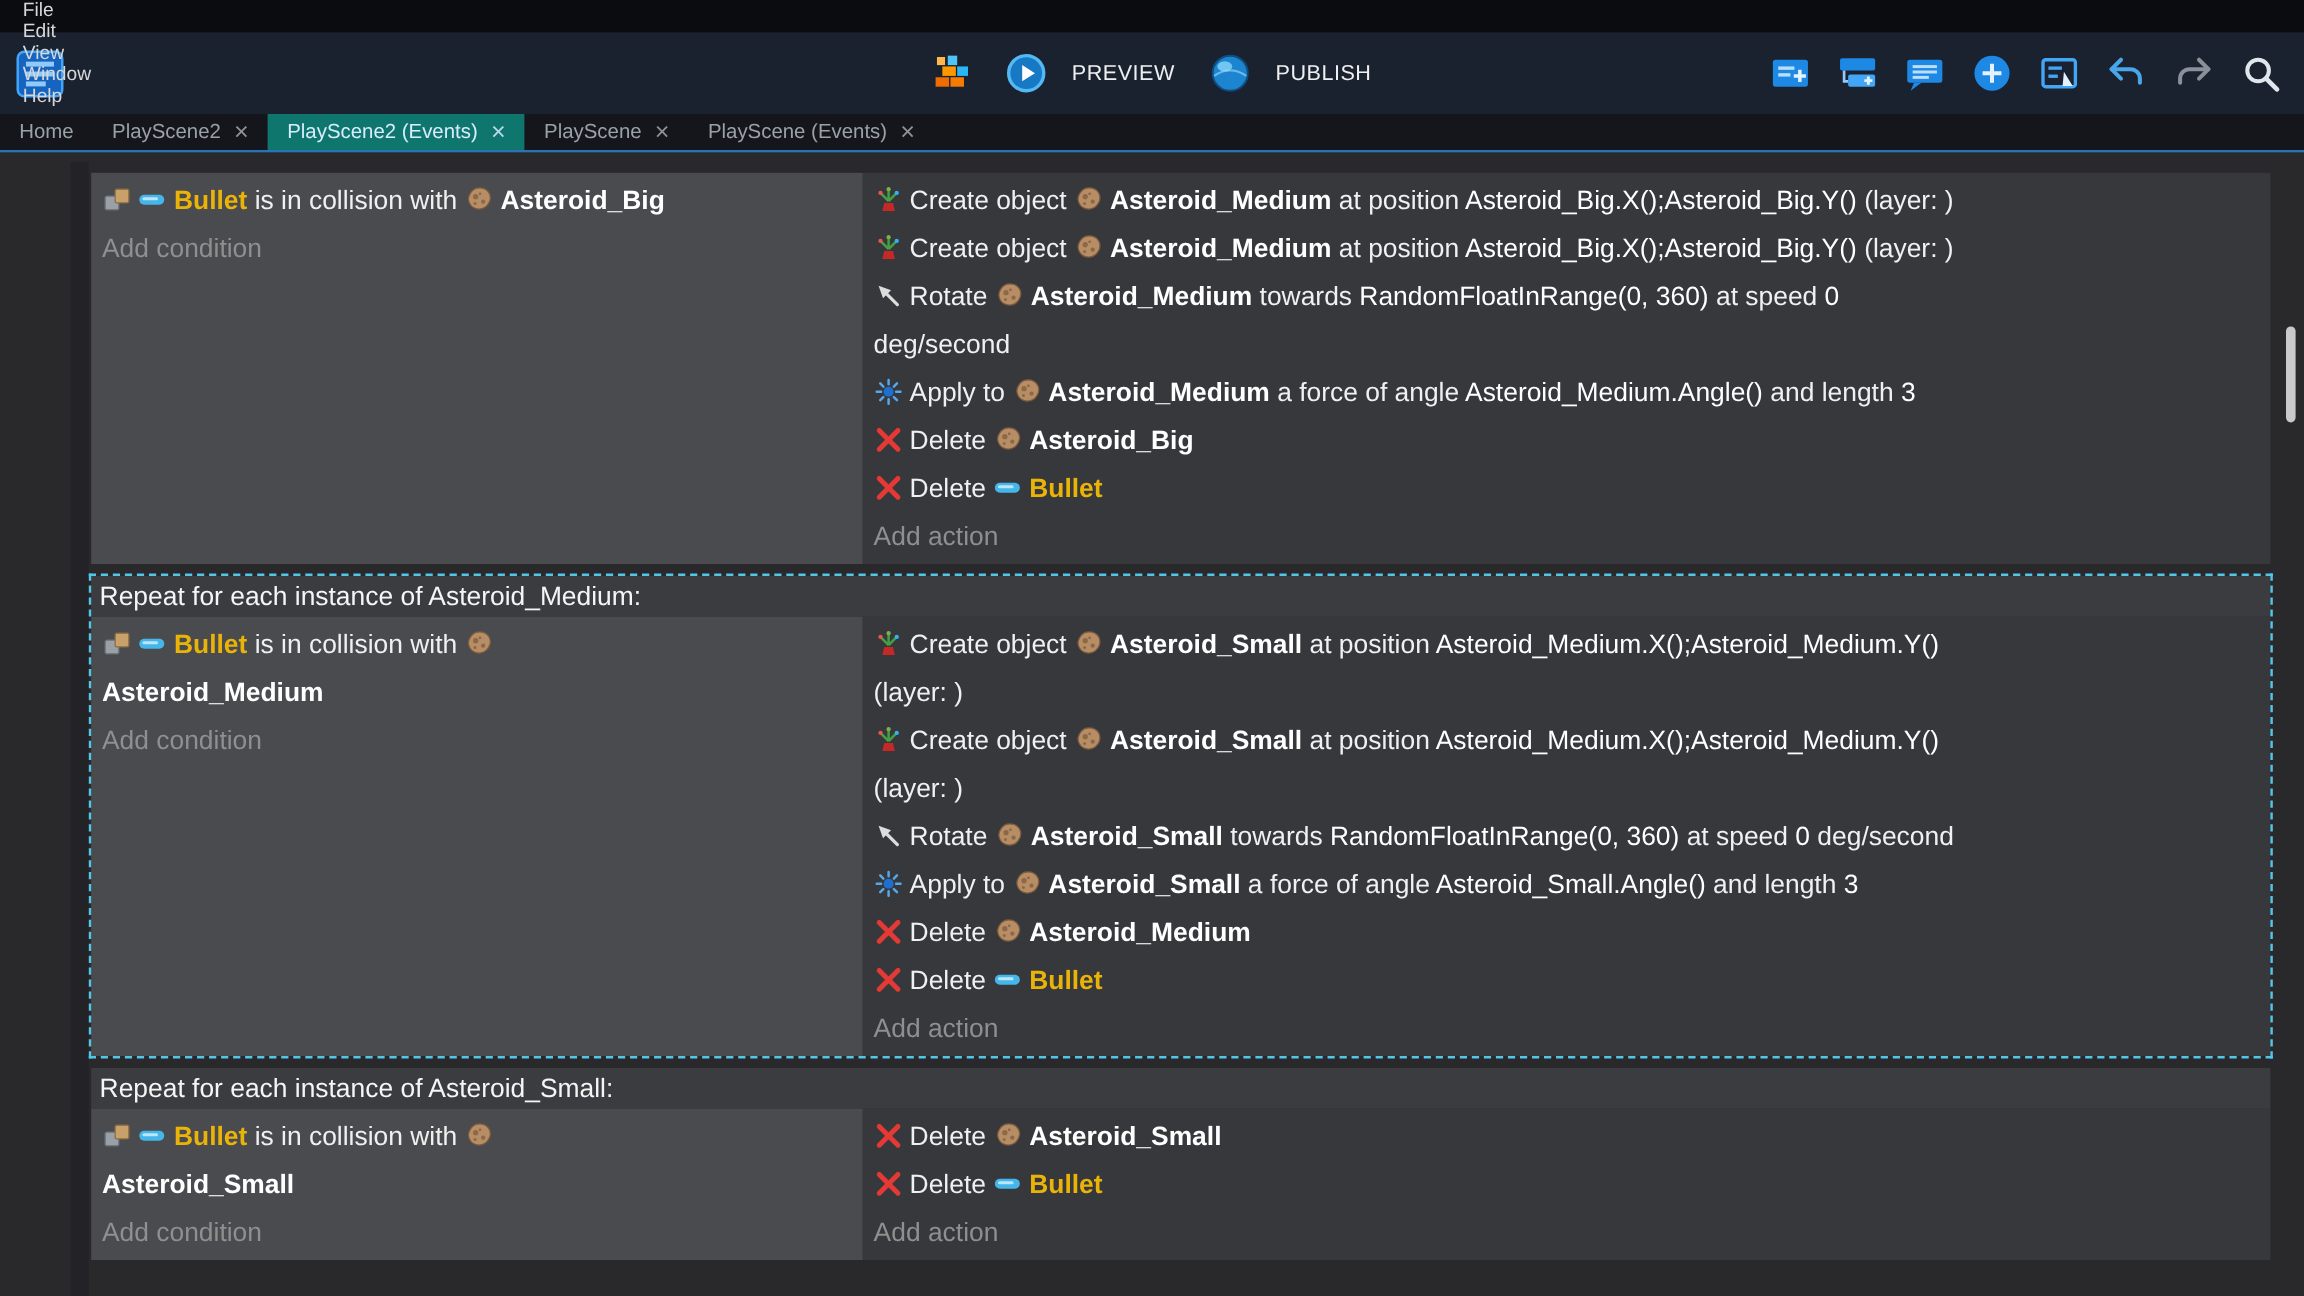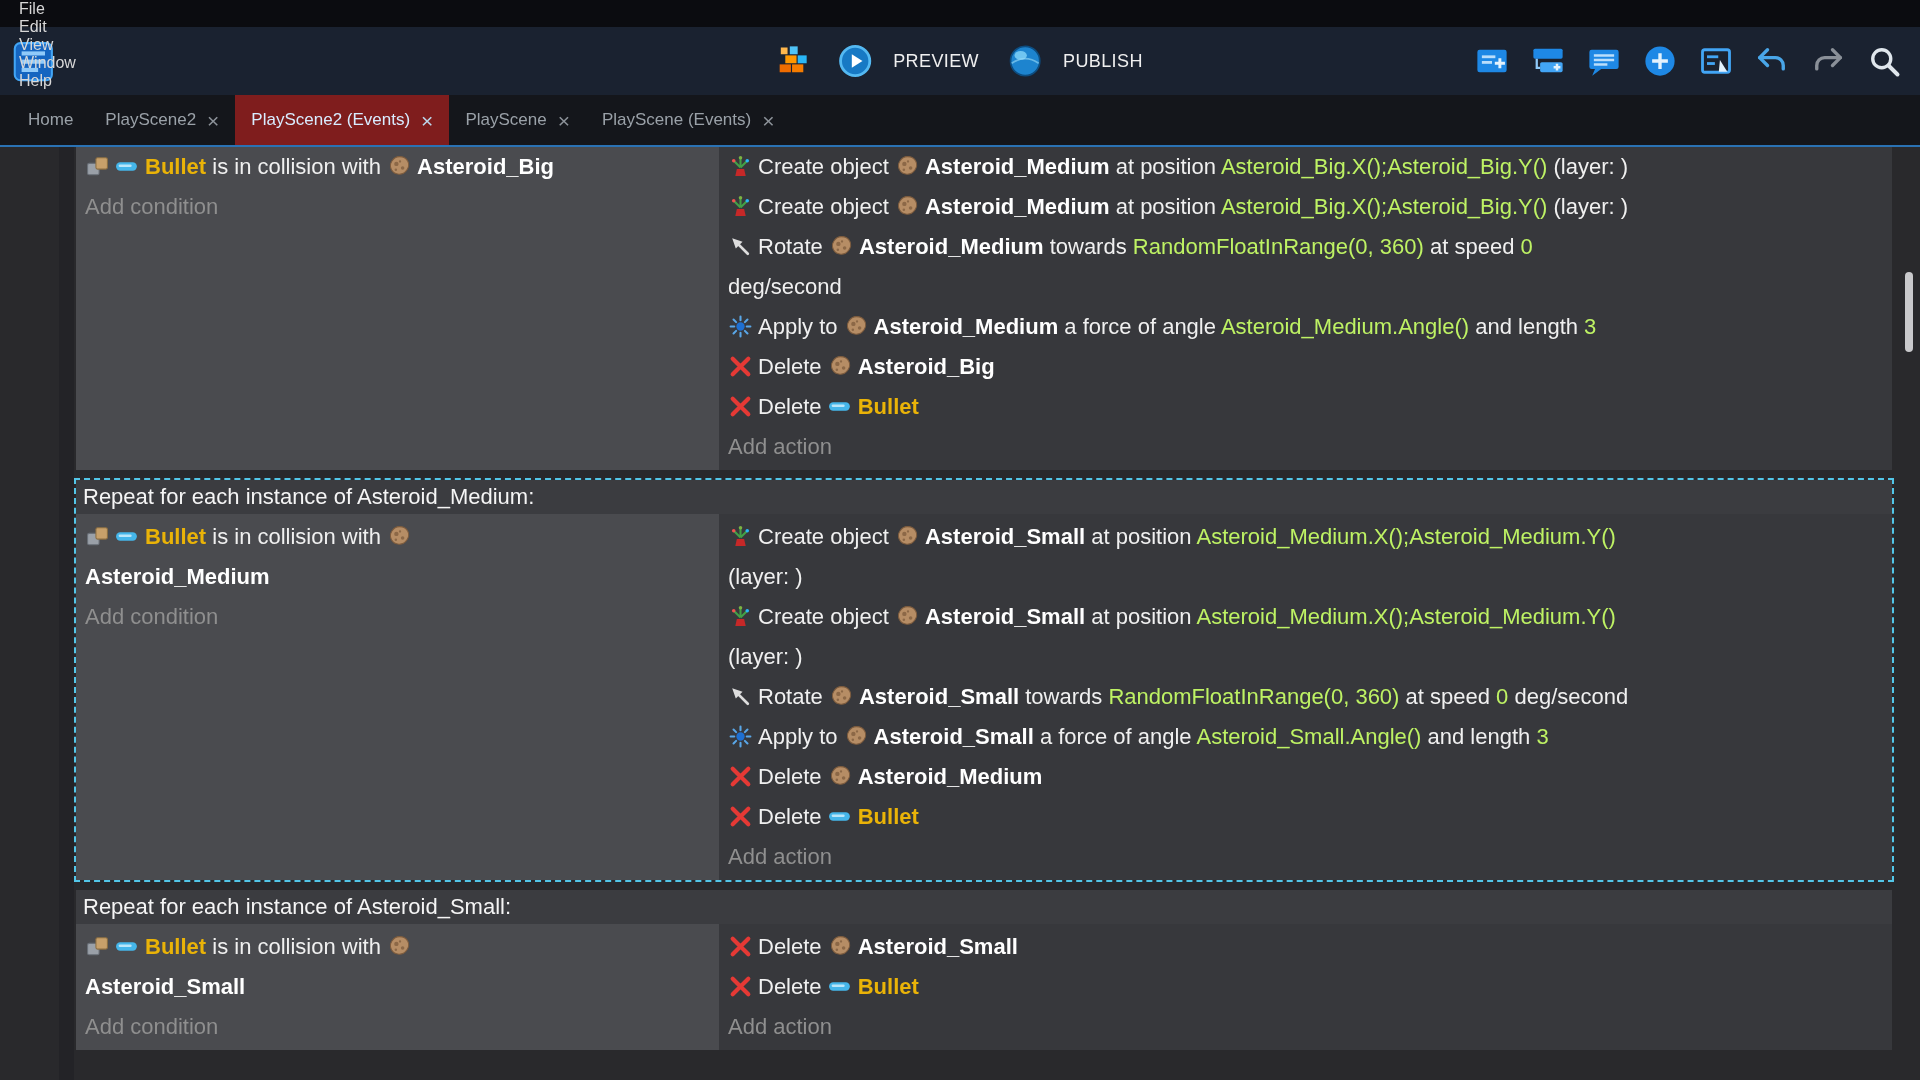--- a/index.html
+++ b/index.html
@@ -22,45 +22,45 @@
   .toolbar-right{position:absolute;right:14px;top:0;height:100%;display:flex;align-items:center;gap:12px;}
   .tool-btn{width:44px;height:44px;display:flex;align-items:center;justify-content:center;
     border-radius:4px;cursor:pointer;}
   .tool-btn .icon{width:36px;height:36px;display:block;}
   .tool-group{display:flex;align-items:center;gap:20px;cursor:pointer;padding:4px 6px;border-radius:4px;}
   .tool-group .icon{width:36px;height:36px;display:block;}
   .toolbar-label{color:#efefef;font-size:18px;letter-spacing:.4px;}
   .icon svg{width:100%;height:100%;display:block;}
 
   
-  .tabbar{position:absolute;left:0;top:95px;width:100%;height:52px;background:#14161b;
-    display:flex;align-items:stretch;border-bottom:2px solid #2a72b4;padding-left:12px;z-index:3;}
+  .tabbar{position:absolute;left:0;top:95px;width:100%;height:32px;background:#14161b;
+    display:flex;align-items:stretch;border-bottom:2px solid #2a72b4;padding-left:0;z-index:3;}
   .tab{display:flex;align-items:center;padding:0 16px;font-size:17px;color:#9aa1a8;
     cursor:pointer;gap:11px;white-space:nowrap;}
-  .tab.active{background:#7f1d1d;color:#d9ecff;}
+  .tab.active{background:#0f766e;color:#d9ecff;}
   .tab-close{font-size:21px;color:#8d939a;line-height:1;cursor:pointer;}
   .tab.active .tab-close{color:#bcd7ec;}
 
   
   .sheet{position:absolute;left:0;top:135px;right:0;bottom:0;background:#29292c;overflow:hidden;}
   .rail{position:absolute;left:59px;top:0;width:15px;height:100%;background:#232327;}
   .events{position:absolute;left:76px;top:9px;right:28px;}
   .event{margin-bottom:10px;}
   .event.selected{outline:2px dashed #53c6e8;outline-offset:0px;}
   .event-header{height:34px;line-height:34px;background:#3b3c40;color:#f5f5f5;font-size:22px;
     padding:0 7px;cursor:pointer;white-space:nowrap;overflow:hidden;}
   .event-body{display:flex;align-items:stretch;}
   .conditions{width:643px;min-width:643px;background:#4a4b4f;padding:3px 9px;}
   .actions{flex:1;background:#37383c;padding:3px 9px;}
   .row{font-size:22px;line-height:40px;color:#f0f0f0;cursor:pointer;}
   .row .icon{display:inline-block;width:25px;height:25px;vertical-align:-5px;margin-right:5px;}
   .t-plain{color:#f0f0f0;}
   .t-objA{color:#ffffff;font-weight:bold;}
   .t-objB{color:#eab308;font-weight:bold;}
-  .t-expr{color:#bef264;}
+  .t-expr{color:#ffffff;}
   .row.muted{color:#8f8f8f;}
 
   .scroll-thumb{position:absolute;right:7px;top:137px;width:8px;height:80px;background:#c9c9cc;
     border-radius:4px;cursor:pointer;}
 </style>
 </head>
 <body>
 
 <div class="app">
 

